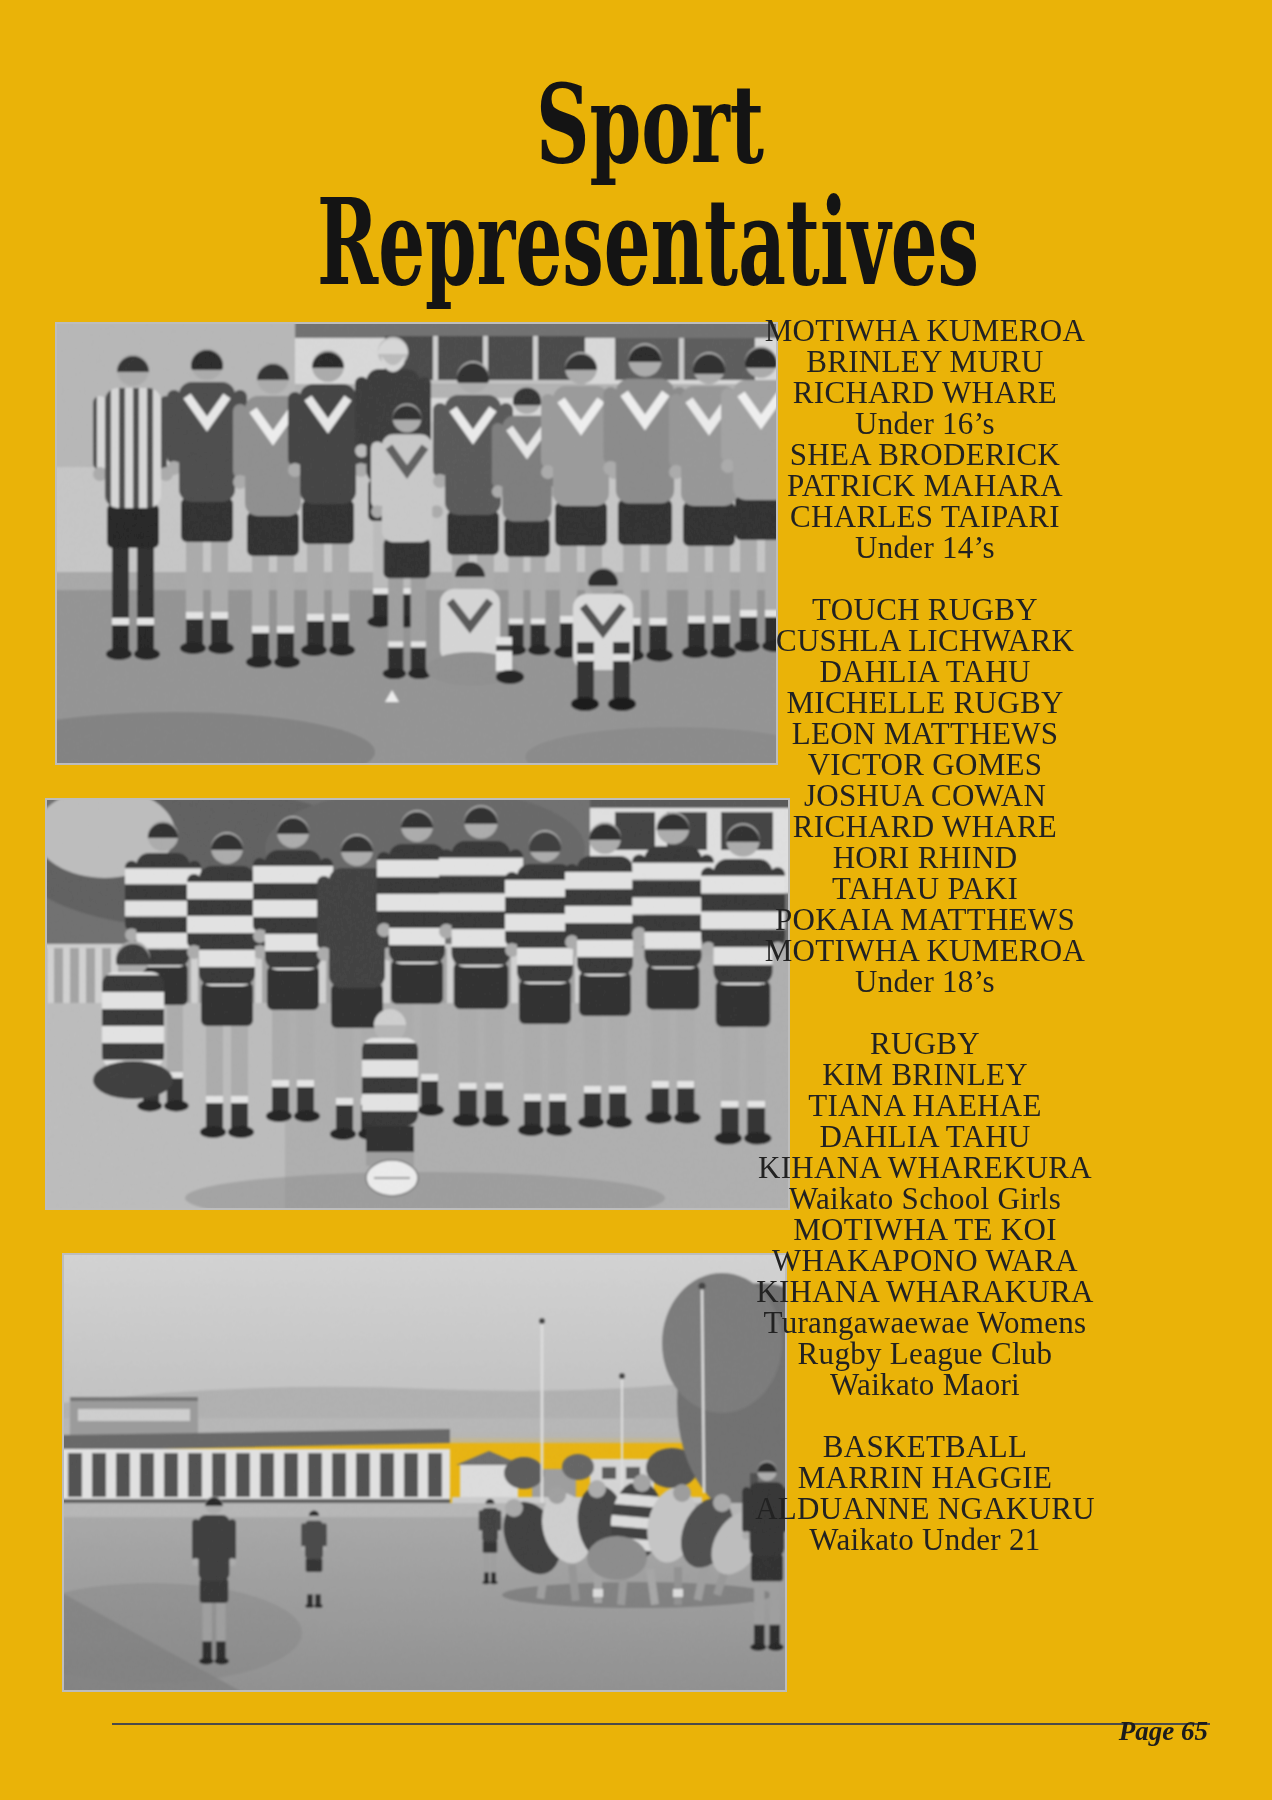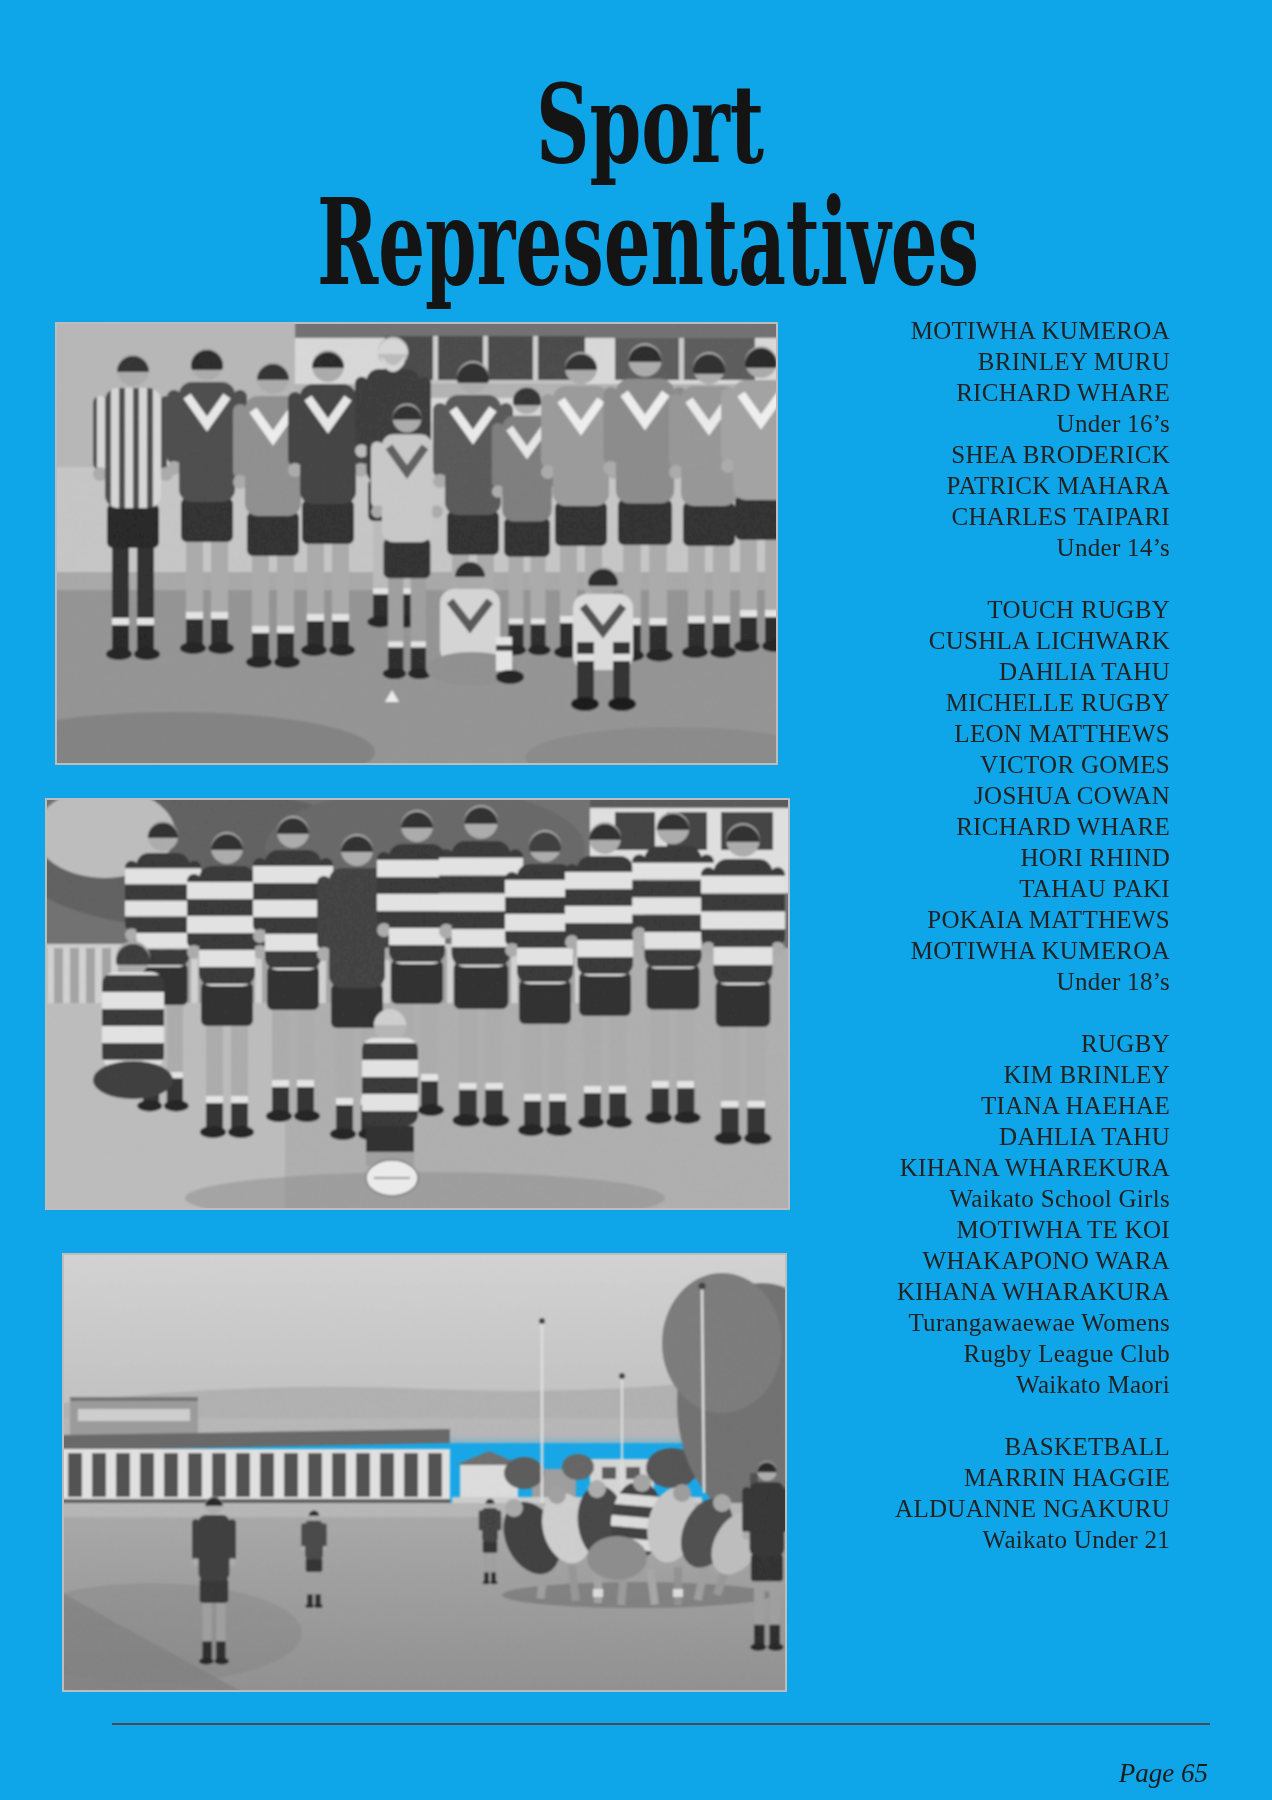--- a/index.html
+++ b/index.html
@@ -1,30 +1,30 @@
 <!DOCTYPE html>
 <html><head>
 <meta charset="utf-8">
 <style>
   html,body{margin:0;padding:0;background:#e9e9e9;}
-  .sheet{position:relative;width:1272px;height:1800px;background:#0ea5e9;overflow:hidden;
+  .sheet{position:relative;width:1272px;height:1800px;background:#eab308;overflow:hidden;
          font-family:"Liberation Serif",serif;color:#1e1e1e;}
   .title-svg{position:absolute;left:0;top:0;}
   .photo{position:absolute;display:block;}
   #photo1{left:55px;top:322px;}
   #photo2{left:45px;top:798px;}
   #photo3{left:62px;top:1253px;}
-  .roster{position:absolute;left:680px;top:315px;width:490px;text-align:right;
-          font-size:25px;line-height:31px;letter-spacing:0.3px;color:#222;}
+  .roster{position:absolute;left:680px;top:315px;width:490px;text-align:center;
+          font-size:31px;line-height:31px;letter-spacing:0.3px;color:#222;}
   .entry{min-height:31px;}
   .entry.header,.entry.division{font-weight:400;}
   .entry.gap{height:31px;}
   .footer-rule{position:absolute;left:112px;top:1723px;width:1098px;height:2px;background:#4a4a4a;}
   .page-label{position:absolute;left:980px;top:1716px;width:228px;text-align:right;
-              font-weight:400;font-style:italic;font-size:27px;color:#1c1c1c;margin-top:42px;}
+              font-weight:700;font-style:italic;font-size:27px;color:#1c1c1c;}
 </style>
 </head>
 <body>
 
 <div class="sheet">
 
   <svg class="title-svg" width="1272" height="320" viewBox="0 0 1272 320">
     <text x="650" y="162" text-anchor="middle" textLength="228" lengthAdjust="spacingAndGlyphs" font-family="DejaVu Serif, serif" font-weight="bold" font-size="108" fill="#141414">Sport</text>
     <text x="648" y="284" text-anchor="middle" textLength="662" lengthAdjust="spacingAndGlyphs" font-family="DejaVu Serif, serif" font-weight="bold" font-size="119" fill="#141414">Representatives</text>
   </svg>

